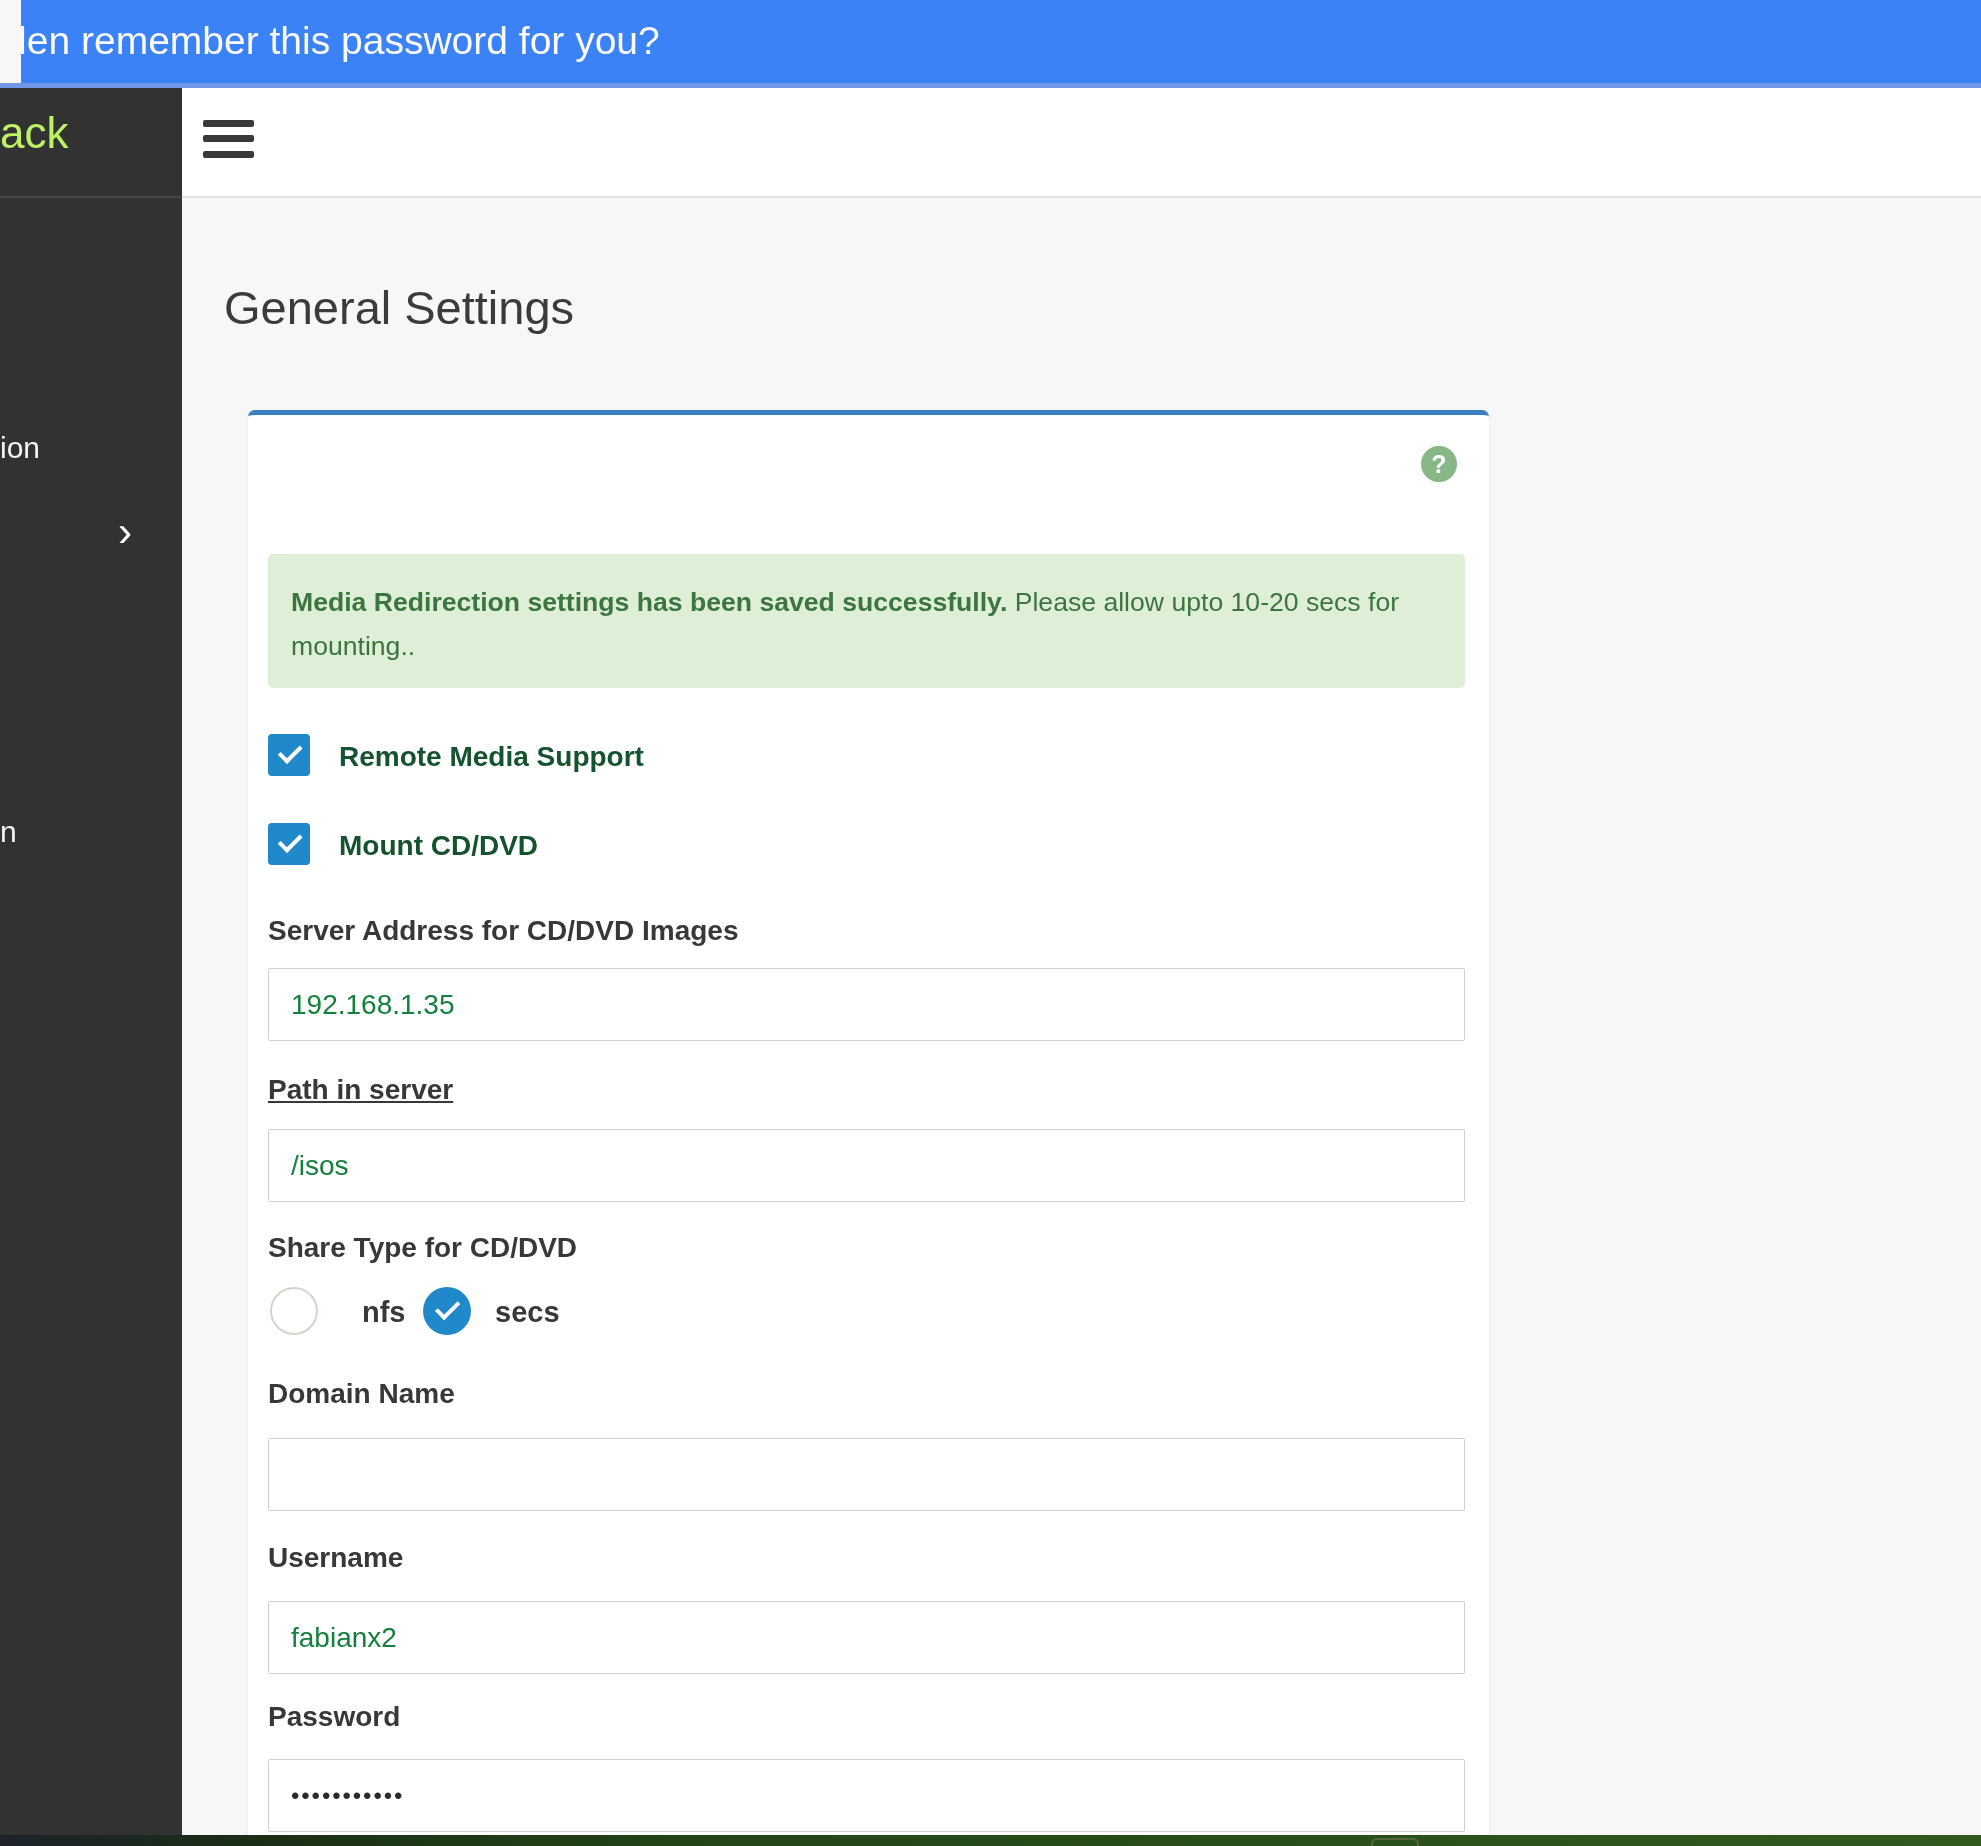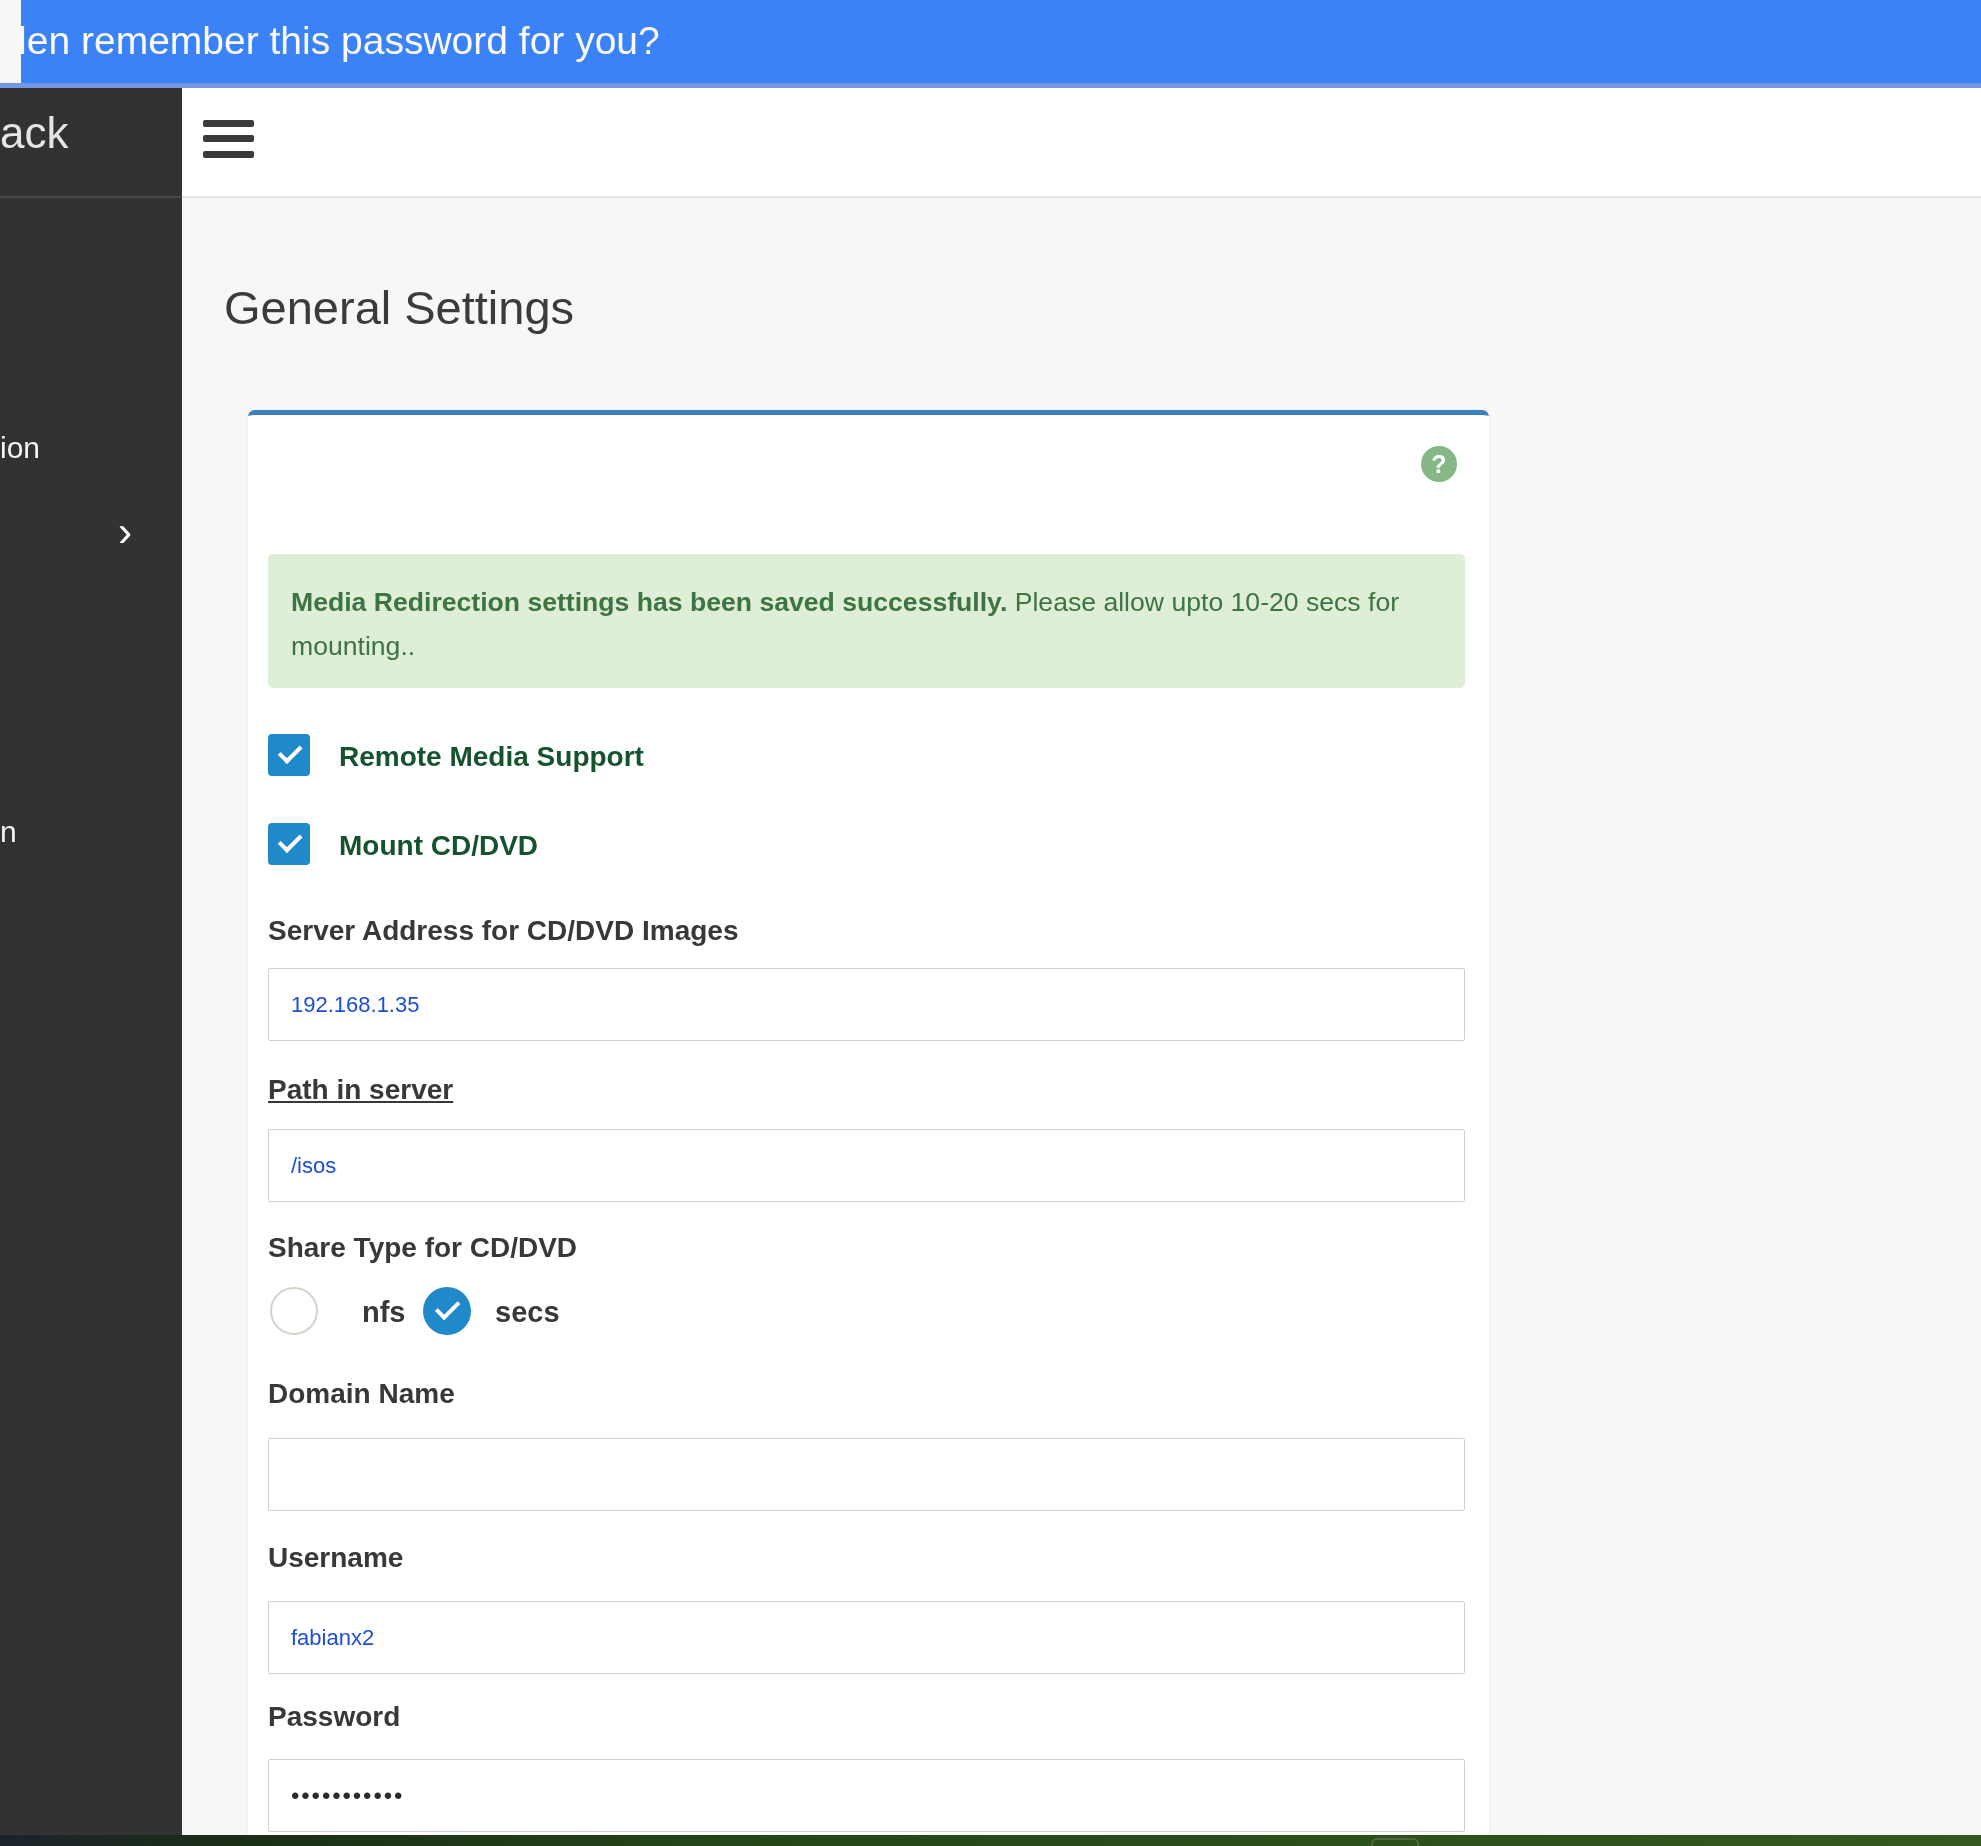--- a/index.html
+++ b/index.html
@@ -9,21 +9,21 @@
   }
   
   .topbar{position:absolute;left:0;top:0;width:1981px;height:83px;background:#3b82f6;margin-left:21px;}
   .topbar-text{
     position:absolute;left:-2.9px;top:0;height:81px;line-height:81px;
     color:#fbfbfe;font-size:39px;white-space:nowrap;
   }
   .blueline{position:absolute;left:0;top:83px;width:1981px;height:4.8px;background:#7197e6;}
   
   .sidebar{position:absolute;left:0;top:88px;width:182px;height:1748px;background:#323232;}
-  .brand{position:absolute;left:0;top:23px;color:#e5e5e5;font-size:44px;line-height:44px;white-space:nowrap;}
+  .brand{position:absolute;left:0;top:23px;color:#bef264;font-size:44px;line-height:44px;white-space:nowrap;}
   .side-sep{position:absolute;left:0;top:108px;width:182px;height:1.9px;background:#474747;}
   .navfrag{position:absolute;color:#f4f4f4;font-size:30px;line-height:30px;white-space:nowrap;}
   .nav-ion{left:0;top:345px;}
   .nav-chev{left:118px;top:423px;font-size:42px;line-height:42px;color:#ffffff;}
   .nav-n{left:0;top:729px;}
   
   .header{position:absolute;left:182px;top:88px;width:1800px;height:109px;background:#ffffff;}
   .header-sep{position:absolute;left:182px;top:196px;width:1800px;height:1.9px;background:#e3e3e3;}
   .hamburger{position:absolute;left:21px;top:32px;width:51px;height:38px;cursor:pointer;}
   .hamburger .bar{position:absolute;left:0;width:51px;height:6.8px;border-radius:1.9px;background:#3a3a3a;}
@@ -58,21 +58,21 @@
     border-left:4.8px solid #fff;border-bottom:4.8px solid #fff;transform:rotate(-45deg);
   }
   .chklabel{
     position:absolute;left:71px;top:6.8px;font-size:28px;font-weight:700;color:#14532d;white-space:nowrap;
   }
   
   .flabel{position:absolute;left:20px;font-size:28px;font-weight:700;color:#383838;white-space:nowrap;}
   .finput{
     position:absolute;left:20px;width:1197px;height:73px;box-sizing:border-box;
     border:1.9px solid #cfcfcf;border-radius:1.9px;background:#fff;
-    font-family:"Liberation Sans",sans-serif;font-size:22px;color:#1d4ed8;
+    font-family:"Liberation Sans",sans-serif;font-size:28px;color:#15803d;
     padding:0 19.3px 0 22px;outline:none;
   }
   .lab-server{top:500px;} .in-server{top:553px;}
   .lab-path{top:659px;text-decoration:underline;}   .in-path{top:714px;}
   .lab-share{top:817px;}
   .lab-domain{top:963px;} .in-domain{top:1023px;}
   .lab-user{top:1127px;}  .in-user{top:1186px;}
   .lab-pass{top:1286px;}  .in-pass{top:1344px;font-size:24px;letter-spacing:1.9px;color:#2b2b2b;}
   
   .radiorow{position:absolute;left:20px;top:872px;height:48px;}

